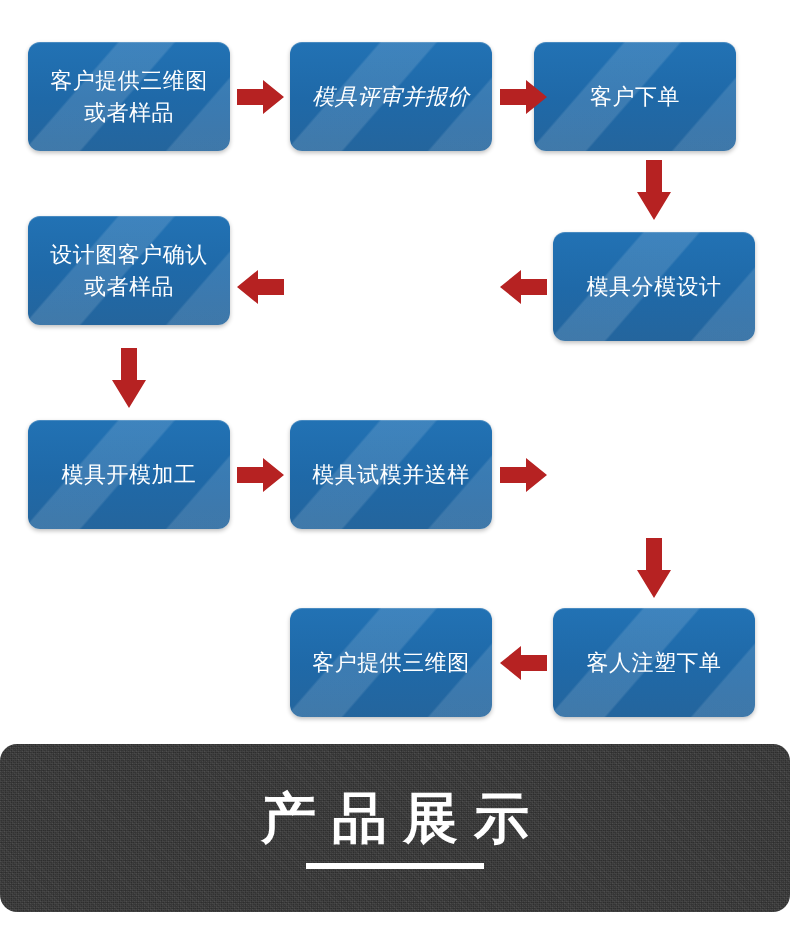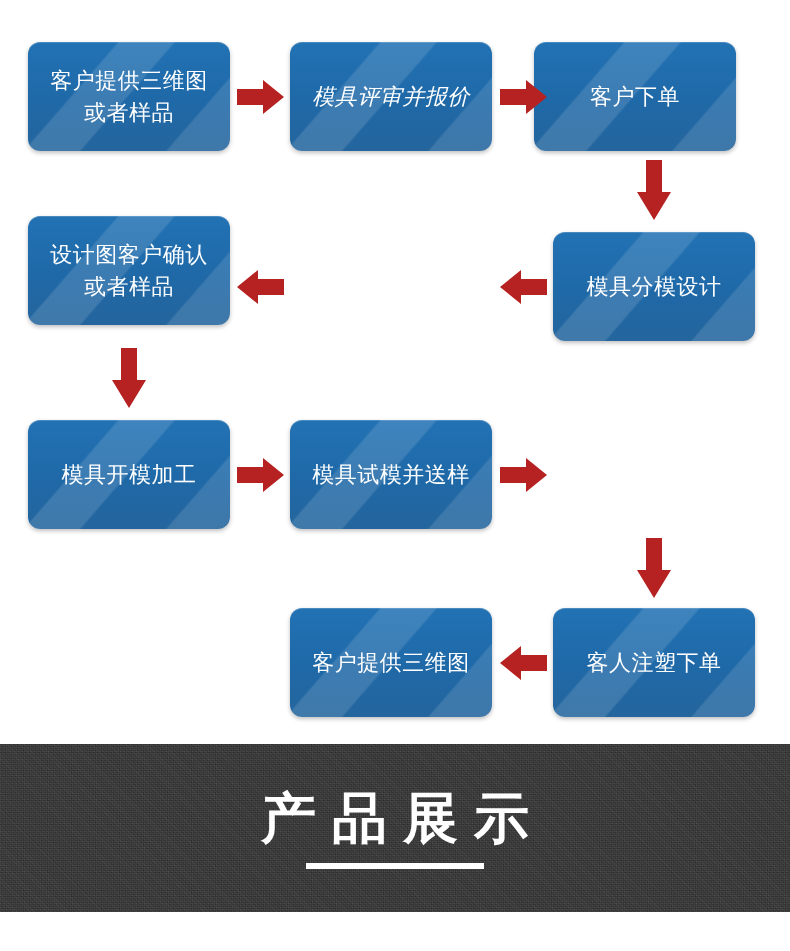--- a/index.html
+++ b/index.html
@@ -50,21 +50,21 @@
     position:absolute;left:0;top:744px;
     width:790px;height:168px;
     background-color:#333333;
     background-image:
       repeating-linear-gradient(0deg, rgba(255,255,255,.045) 0 1px, rgba(0,0,0,.05) 1px 2px),
       repeating-linear-gradient(90deg, rgba(255,255,255,.035) 0 1px, rgba(0,0,0,.045) 1px 2px),
       repeating-linear-gradient(45deg, rgba(255,255,255,.03) 0 1px, rgba(0,0,0,.03) 1px 3px),
       radial-gradient(circle at 30% 40%, rgba(255,255,255,.03) 0 1px, transparent 1px);
     background-size:auto,auto,auto,3px 3px;
     display:flex;flex-direction:column;
-    align-items:center;justify-content:center;
+    align-items:center;justify-content:center;border-radius:17px;
   }
   .banner-title{
     color:#ffffff;
     font-size:55px;
     font-weight:bold;
     letter-spacing:16px;
     text-indent:16px;
     line-height:62px;
     margin:0;
     font-family:"Liberation Sans","DejaVu Sans",sans-serif;

